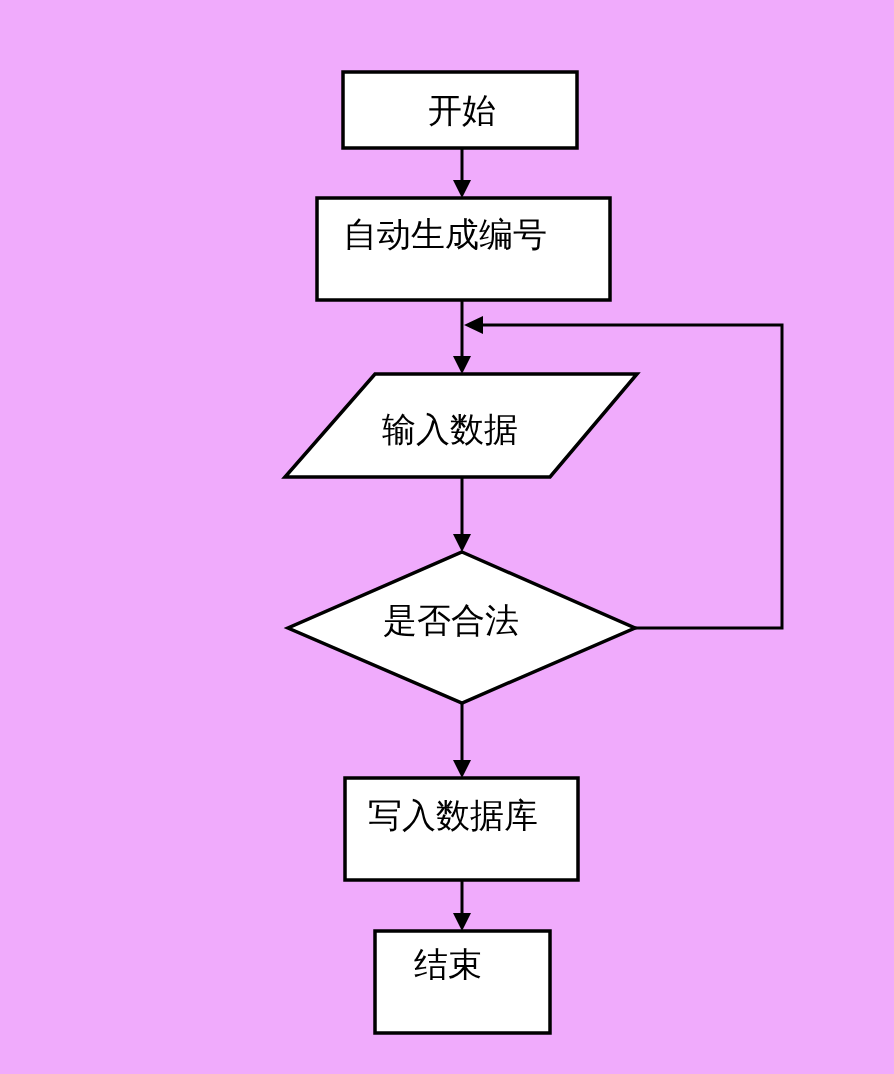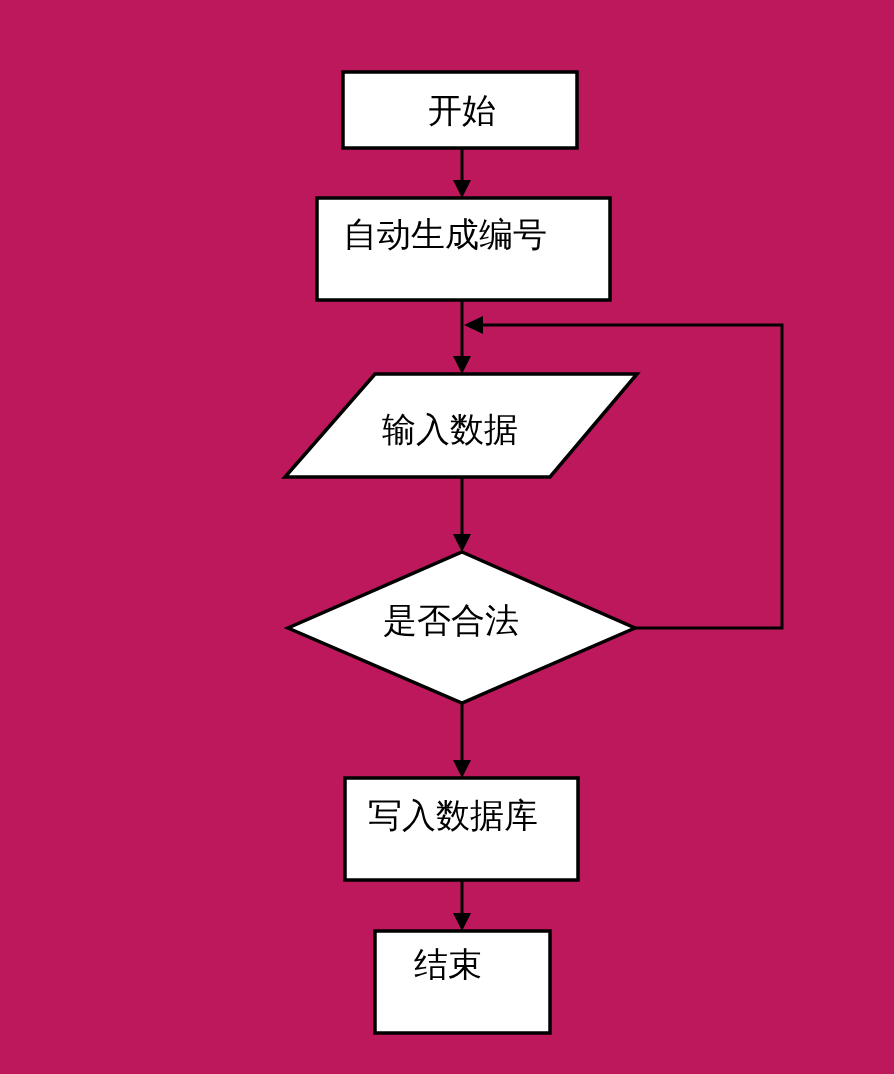--- a/index.html
+++ b/index.html
@@ -4,21 +4,21 @@
 <style>
   html, body {
     margin: 0;
     padding: 0;
     background: #ffffff;
   }
   .canvas {
     position: relative;
     width: 894px;
     height: 1074px;
-    background: #be185d;
+    background: #f0abfc;
     overflow: hidden;
   }
   svg { display: block; }
   .shape {
     fill: #ffffff;
     stroke: #000000;
     stroke-width: 3.5;
   }
   .connector {
     stroke: #000000;

